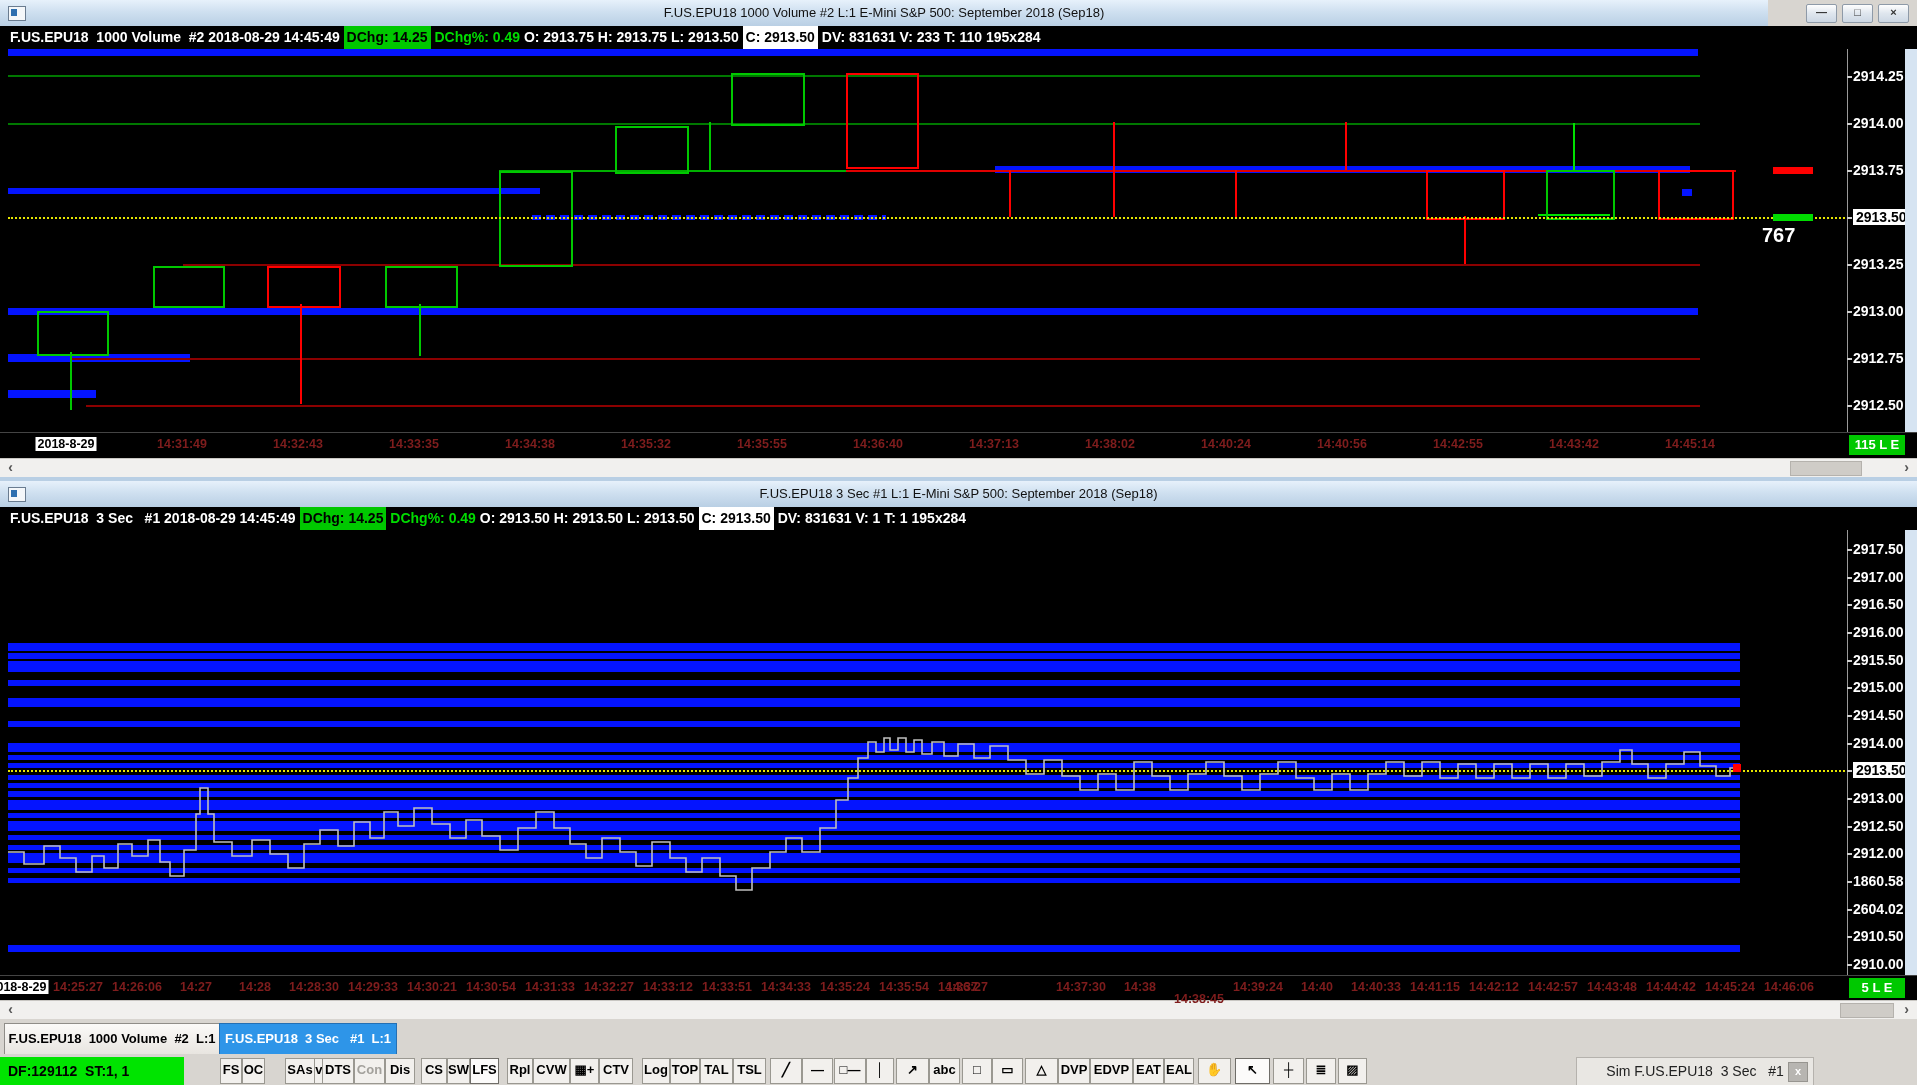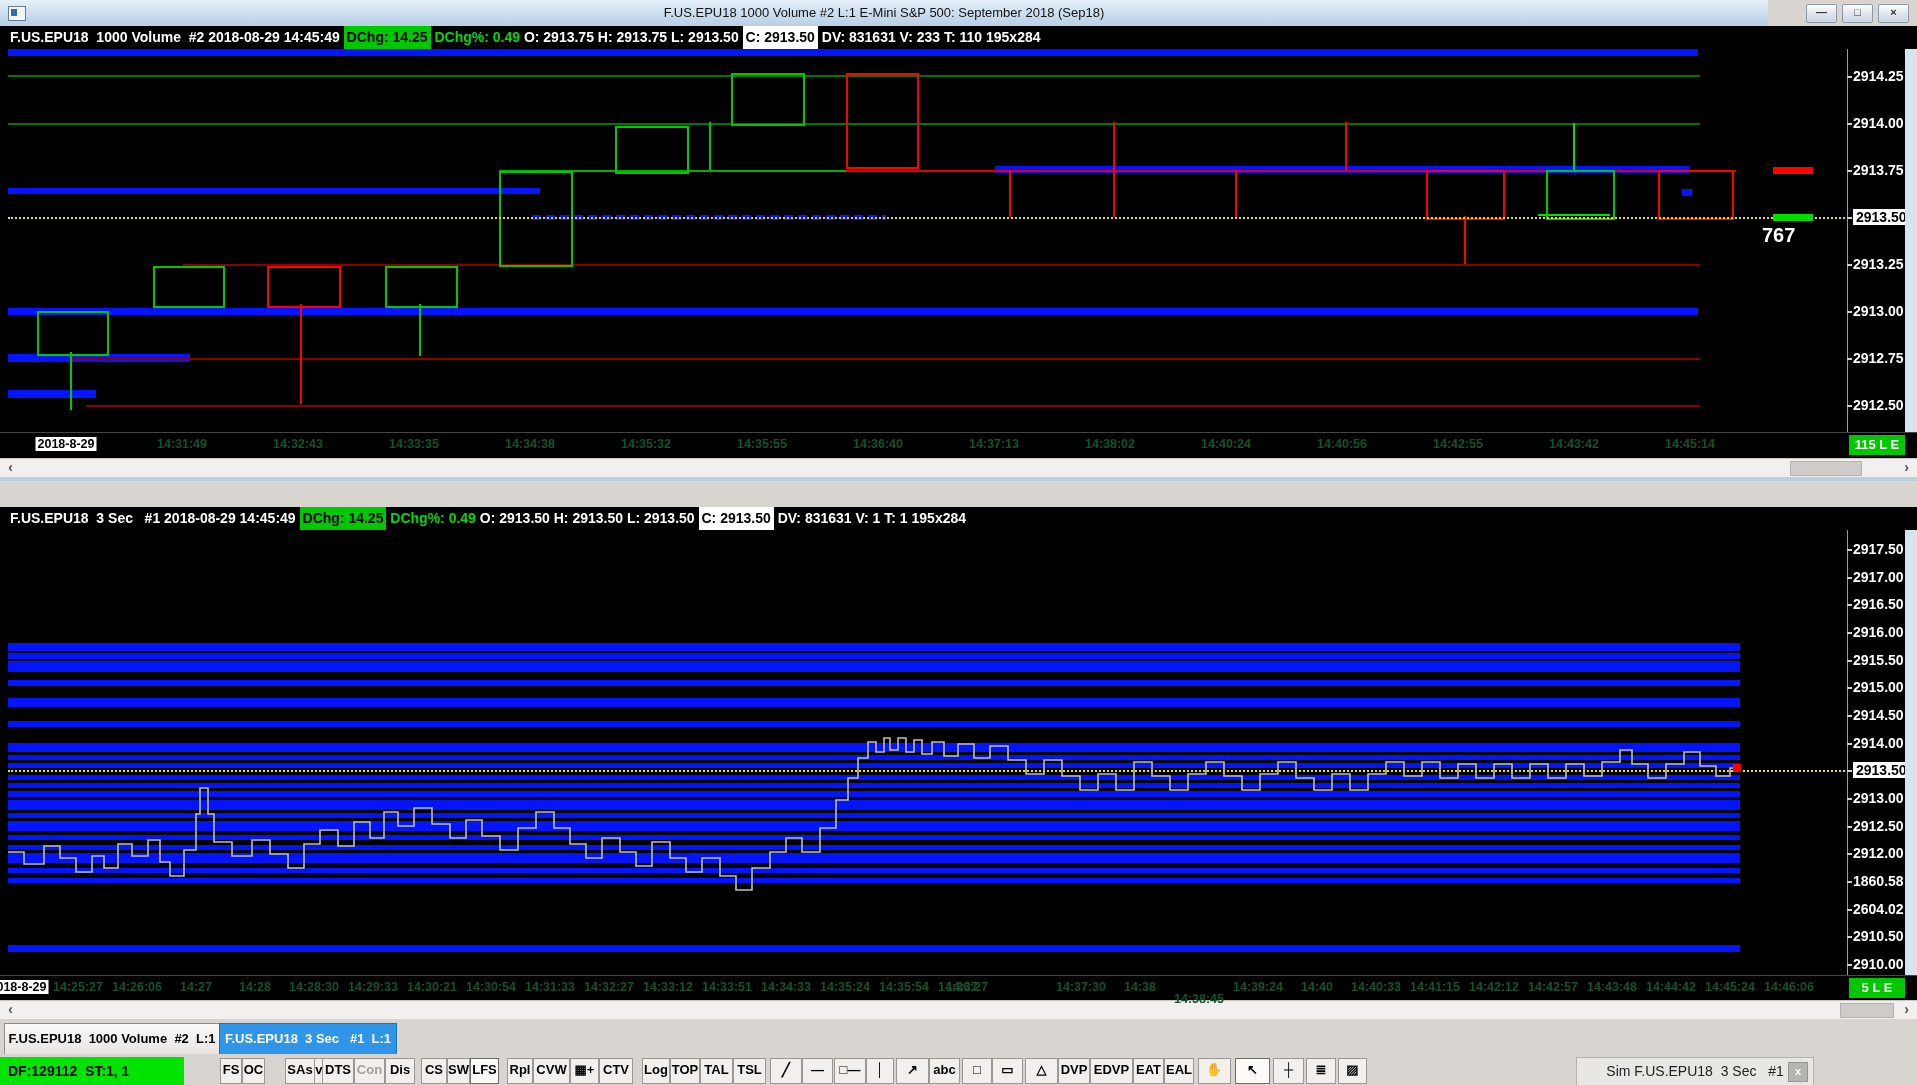--- a/index.html
+++ b/index.html
@@ -23,21 +23,21 @@
   .chart{background:#000;}
   .hline{height:2px;z-index:2;}
   .vline{width:2px;z-index:2;}
   .band{background:#0414ff;z-index:1;}
   .band.dash{background:repeating-linear-gradient(90deg,#0414ff 0 9px,transparent 9px 14px);}
   .box{background:transparent;z-index:3;}
   .dotted{height:0;border-top:2px dotted #e6e600;z-index:4;}
   .scale-label{color:#fff;font-size:14px;font-weight:bold;z-index:5;white-space:nowrap;}
   .scale-label.hl{background:#fff;color:#000;padding:0 3px;}
   .tick{width:5px;height:2px;background:#cfcfcf;z-index:5;}
-  .time-label{color:#14532d;font-size:12.5px;font-weight:bold;transform:translateX(-50%);
+  .time-label{color:#7f1d1d;font-size:12.5px;font-weight:bold;transform:translateX(-50%);
               white-space:nowrap;z-index:5;}
   .time-label.hl{background:#fff;color:#000;padding:0 2px;}
   .timeaxis{background:#000;border-top:1px solid #444;}
   .scrollrow{background:#f1f0ee;border-top:1px solid #c8c6c2;}
   .scroll-arrow{width:17px;height:17px;color:#555;font-size:14px;font-weight:bold;
                 text-align:center;line-height:16px;background:#f1f0ee;}
   .scroll-thumb{height:13px;top:2px;background:#cfccc7;border:1px solid #b5b2ad;}
   .vscroll{background:#d6e4f2;z-index:6;}
   .badge{background:#00c800;color:#fff;font-weight:bold;font-size:13px;
          text-align:center;line-height:20px;z-index:6;}
@@ -72,20 +72,24 @@
   <div class="abs infobar" style="left:0;top:26px;width:1917px;height:23px;"><span class="seg">F.US.EPU18  1000 Volume  #2 2018-08-29 14:45:49 </span><span class="seg green-bg">DChg: 14.25</span><span class="seg"> </span><span class="seg green-fg">DChg%: 0.49 </span><span class="seg">O: 2913.75 H: 2913.75 L: 2913.50 </span><span class="seg white-bg">C: 2913.50</span><span class="seg"> DV: 831631 V: 233 T: 110 195x284</span></div>
   <div class="abs chart" id="chart1" style="left:0;top:49px;width:1917px;height:383px;"></div>
   <div class="abs timeaxis" id="taxis1" style="left:0;top:432px;width:1917px;height:26px;"></div>
   <div class="abs scrollrow" style="left:0;top:458px;width:1917px;height:19px;">
     <div class="abs scroll-arrow" style="left:2px;">‹</div>
     <div class="abs scroll-thumb" style="left:1790px;width:70px;"></div>
     <div class="abs scroll-arrow" style="left:1898px;">›</div>
   </div>
   <div class="abs" style="left:0;top:477px;width:1917px;height:4px;background:#b9cfe4;"></div>
 
+  <div class="abs titlebar" style="left:0;top:481px;width:1917px;height:26px;">
+    <div class="abs appicon"></div>
+    <div class="abs title-text">F.US.EPU18  3 Sec   #1  L:1  E-Mini S&amp;P 500: September 2018 (Sep18)</div>
+  </div>
   <div class="abs infobar" style="left:0;top:507px;width:1917px;height:23px;"><span class="seg">F.US.EPU18  3 Sec   #1 2018-08-29 14:45:49 </span><span class="seg green-bg">DChg: 14.25</span><span class="seg"> </span><span class="seg green-fg">DChg%: 0.49 </span><span class="seg">O: 2913.50 H: 2913.50 L: 2913.50 </span><span class="seg white-bg">C: 2913.50</span><span class="seg"> DV: 831631 V: 1 T: 1 195x284</span></div>
   <div class="abs chart" id="chart2" style="left:0;top:530px;width:1917px;height:445px;"></div>
   <div class="abs timeaxis" id="taxis2" style="left:0;top:975px;width:1917px;height:25px;"></div>
   <div class="abs scrollrow" style="left:0;top:1000px;width:1917px;height:19px;">
     <div class="abs scroll-arrow" style="left:2px;">‹</div>
     <div class="abs scroll-thumb" style="left:1840px;width:52px;"></div>
     <div class="abs scroll-arrow" style="left:1898px;">›</div>
   </div>
 
   <div class="abs" style="left:0;top:1019px;width:1917px;height:66px;background:#d8d5d0;">

